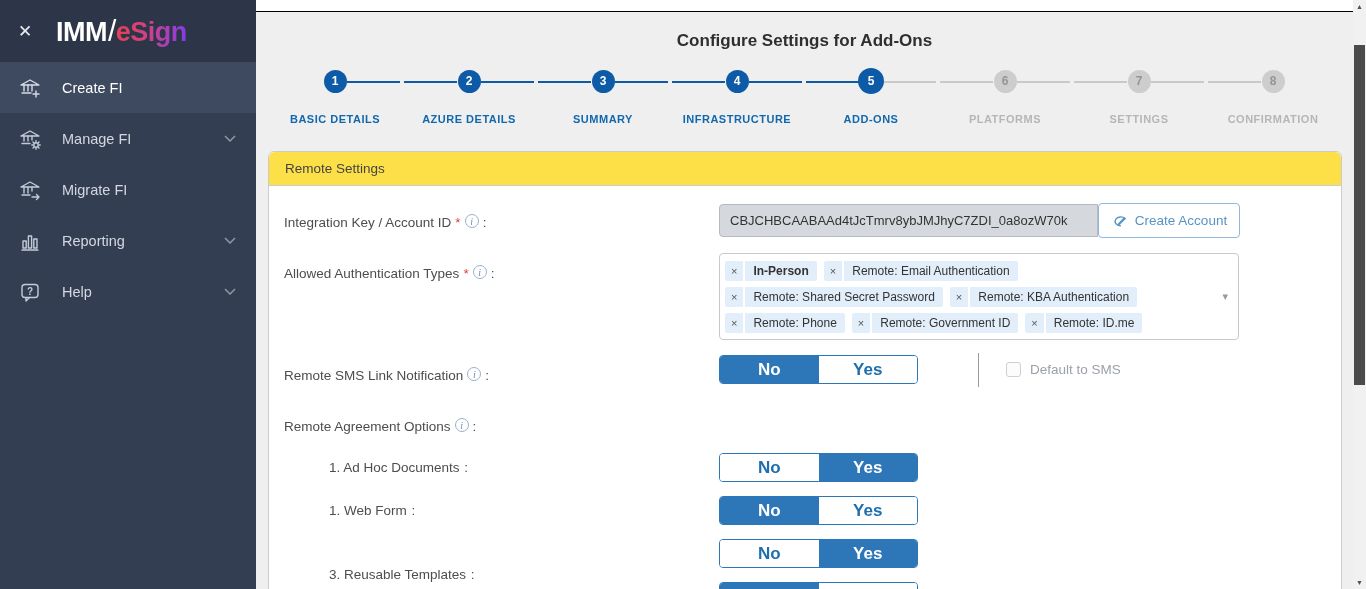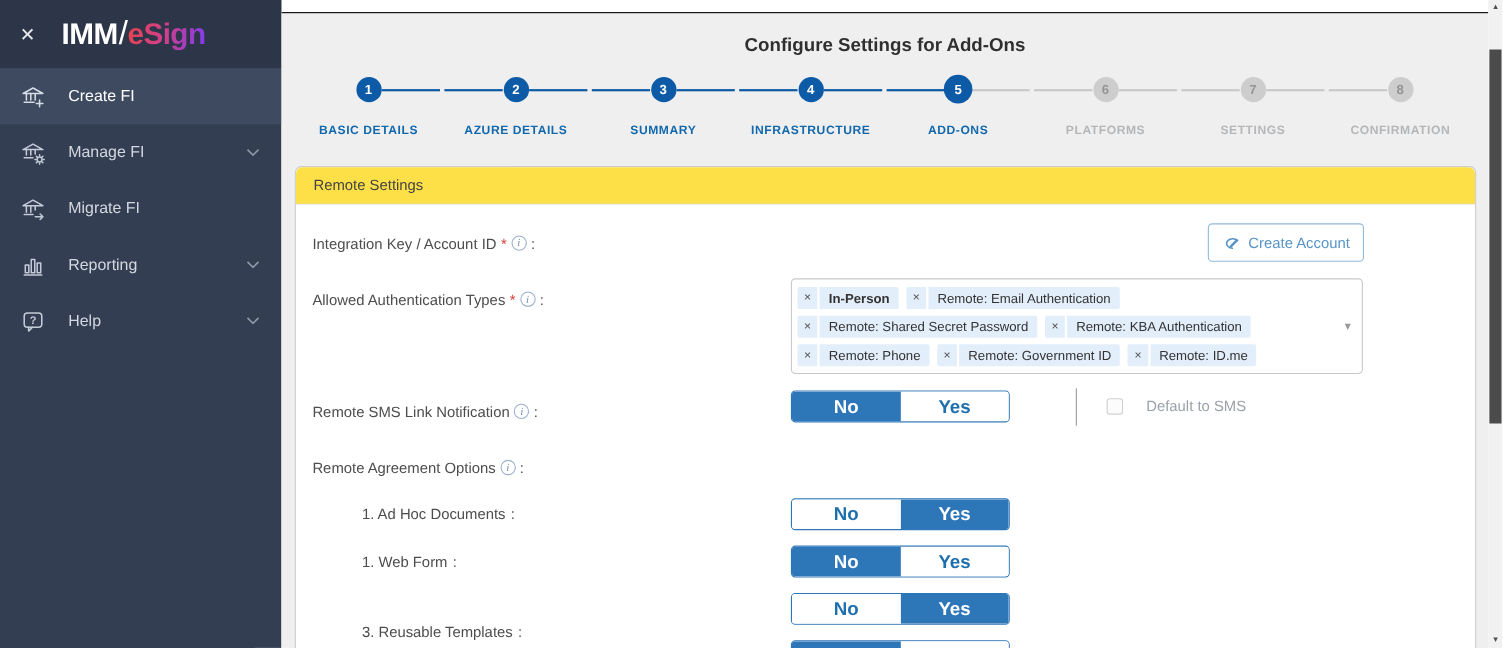--- a/index.html
+++ b/index.html
@@ -81,21 +81,21 @@
 
   .toggle { position:absolute; width:199px; height:29px; border:1px solid #2d76b8; border-radius:4px;
             display:flex; overflow:hidden; background:#fff; }
   .tbtn { flex:1; border:none; background:#fff; color:#1d6fae; font-size:17px; font-weight:bold;
           font-family:"Liberation Sans",sans-serif; cursor:pointer; }
   .tbtn.on { background:#2d76b8; color:#fff; }
 
   .vdiv { position:absolute; left:709px; top:167px; width:1px; height:34px; background:#9b9b9b; }
   .cbox { position:absolute; left:737px; top:176px; width:15px; height:15px; border:1px solid #cfcfcf;
           border-radius:3px; background:#fcfcfc; cursor:pointer; }
-  .cbox-label { position:absolute; left:761px; top:176px; font-size:13.5px; color:#9ba1a9;margin-left:12px; }
+  .cbox-label { position:absolute; left:761px; top:176px; font-size:13.5px; color:#9ba1a9; }
 
   
   .scrollbar { position:absolute; right:0; top:0; width:13px; height:589px; background:#f1f1f1; }
   .sb-arrow { position:absolute; left:0; width:13px; height:13px; text-align:center; font-size:7px;
               color:#505050; line-height:13px; cursor:pointer; }
   .sb-up { top:0; } .sb-down { bottom:0; }
   .sb-thumb { position:absolute; left:1px; top:45px; width:11px; height:340px; background:#4b4b4b; cursor:pointer; }
 
   svg { display:block; }
 </style>
@@ -225,20 +225,21 @@
         </div>
       </div>
 
       <div class="panel">
         <div class="panel-header">Remote Settings</div>
         <div class="panel-body">
 
           <div class="flabel" style="left:15px; top:28px;">
             <span>Integration Key / Account ID</span><span class="req">*</span><span class="info-i">i</span><span class="colon">:</span>
           </div>
+          <div class="key-input">CBJCHBCAABAAd4tJcTmrv8ybJMJhyC7ZDI_0a8ozW70k</div>
           <div class="create-btn">
             <svg width="17" height="17" viewBox="0 0 20 20">
               <path d="M11 16.2 a6.6 5.2 0 1 1 5.6-8.4" fill="none" stroke="#5794c5" stroke-width="1.6" stroke-linecap="round"></path>
               <path d="M8.2 13.4 L15.6 6 l1.9 1.9 -7.4 7.4 -2.7 0.8 z" fill="#5794c5"></path>
             </svg>
             <span>Create Account</span>
           </div>
 
           <div class="flabel" style="left:15px; top:79px;">
             <span>Allowed Authentication Types</span><span class="req">*</span><span class="info-i">i</span><span class="colon">:</span>

